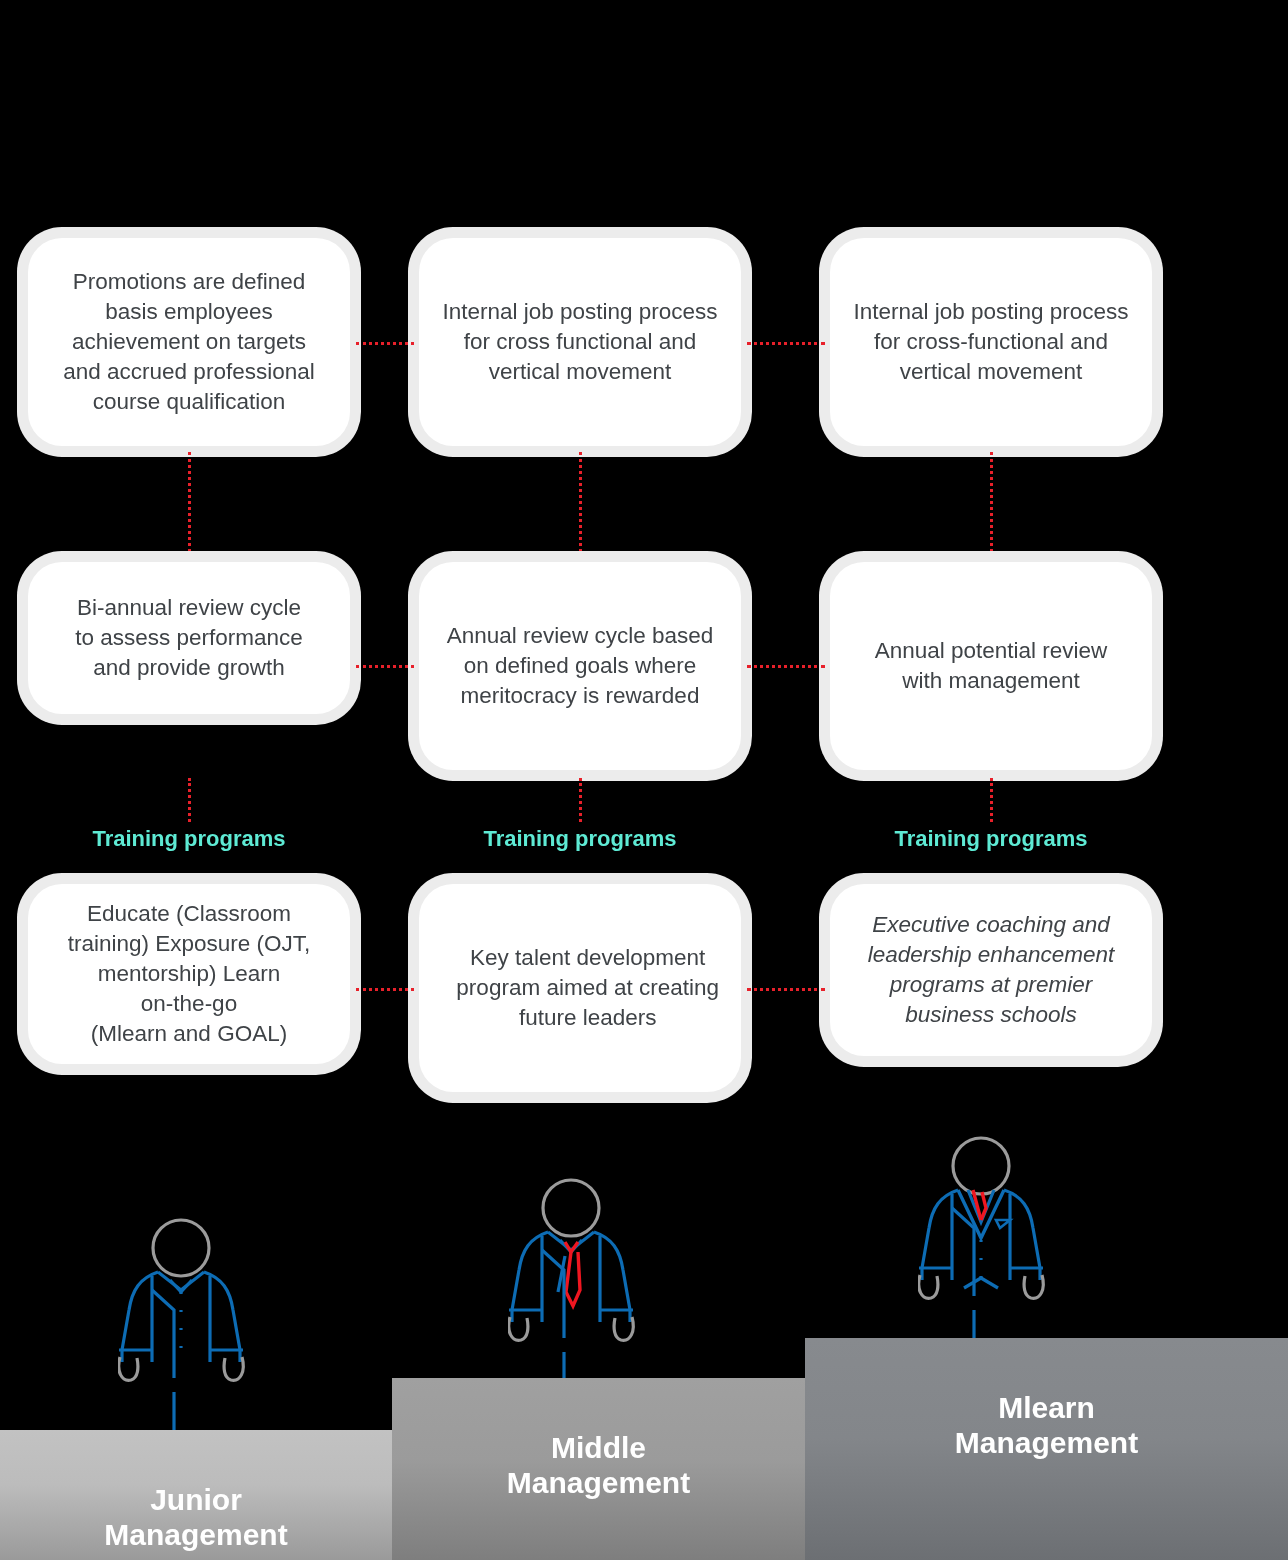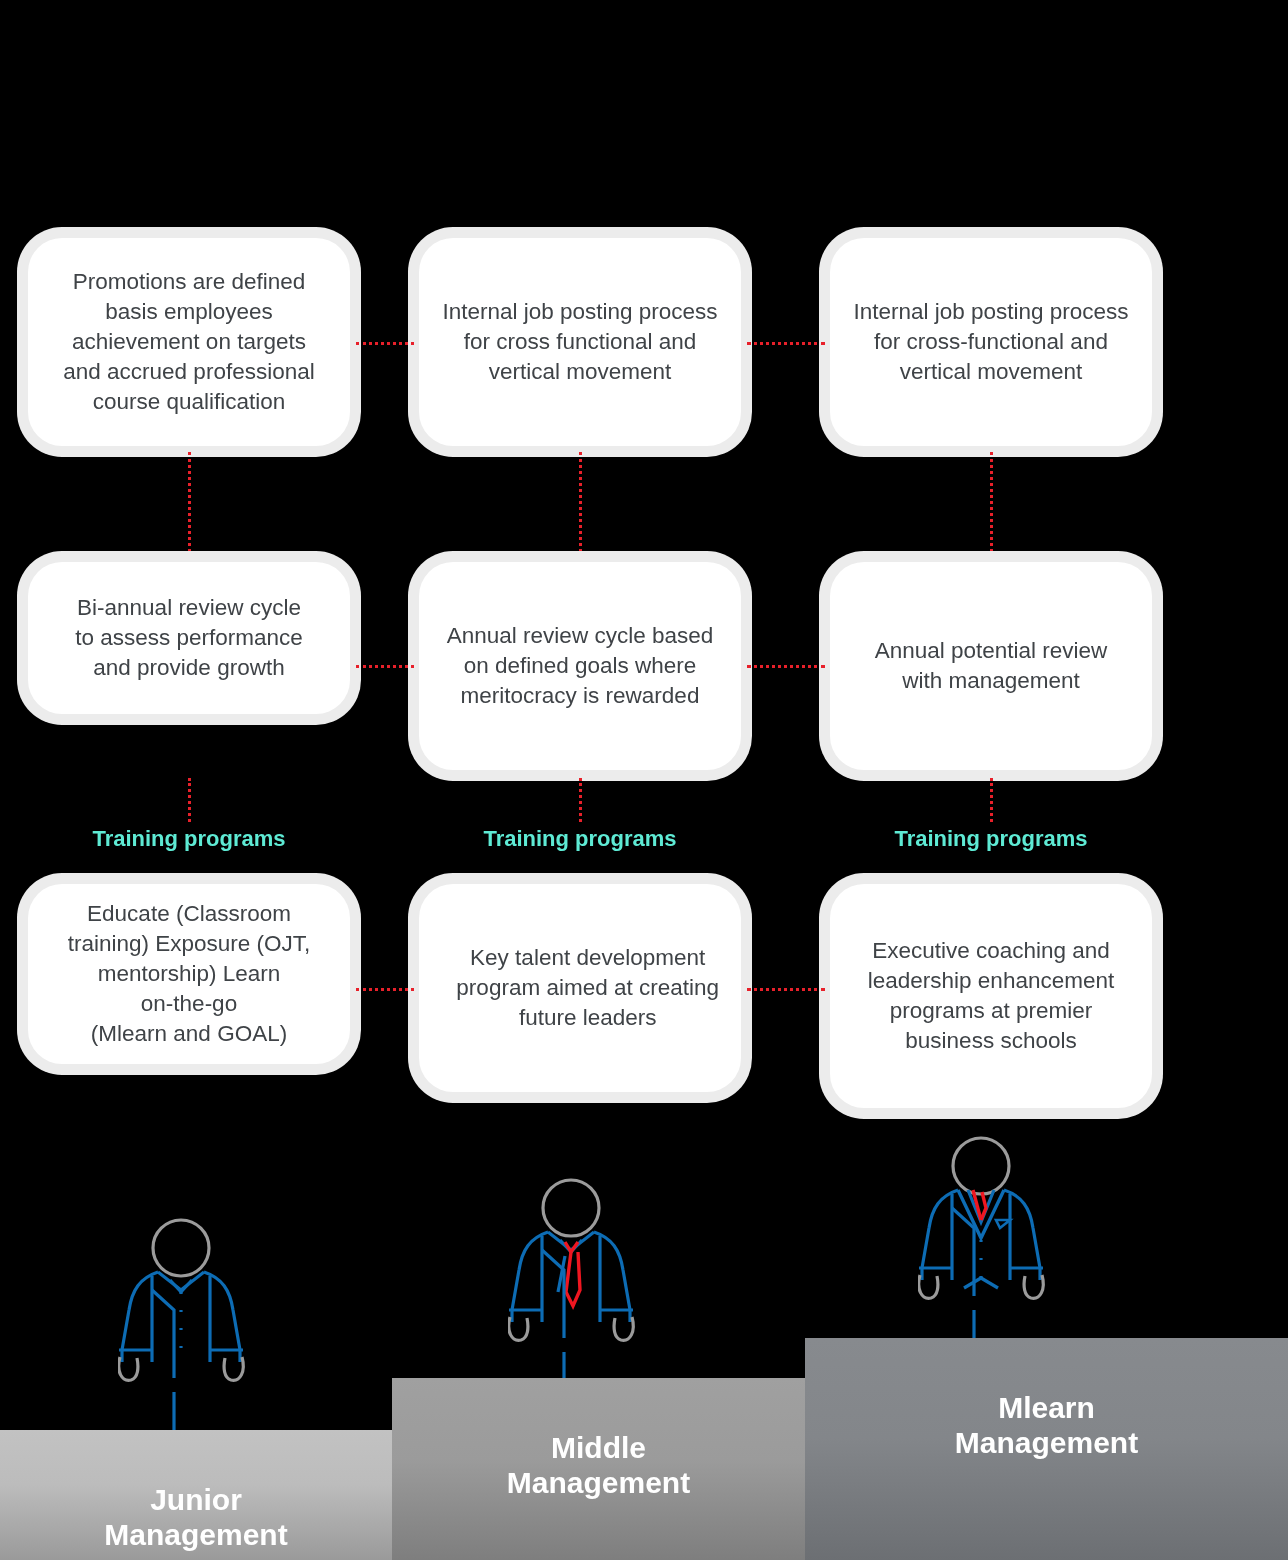--- a/index.html
+++ b/index.html
@@ -170,21 +170,21 @@
 on-the-go
 (Mlearn and GOAL)</span>
   </div>
 
   <div class="card" style="left:419px; top:884px; width:322px; height:208px;justify-content:flex-end;">
     <span class="ctext">Key talent development
 program aimed at creating
 future leaders</span>
   </div>
 
-  <div class="card" style="left:830px; top:884px; width:322px; height:224px;">
+  <div class="card" style="left:830px; top:884px; width:322px; height:172px;font-style:italic;">
     <span class="ctext">Executive coaching and
 leadership enhancement
 programs at premier
 business schools</span>
   </div>
 
   <div class="conn-h" style="left:356px; top:988px; width:58px;"></div>
   <div class="conn-h" style="left:747px; top:988px; width:78px;"></div>
 
   <div class="person" style="left:118px; top:1210px;">

